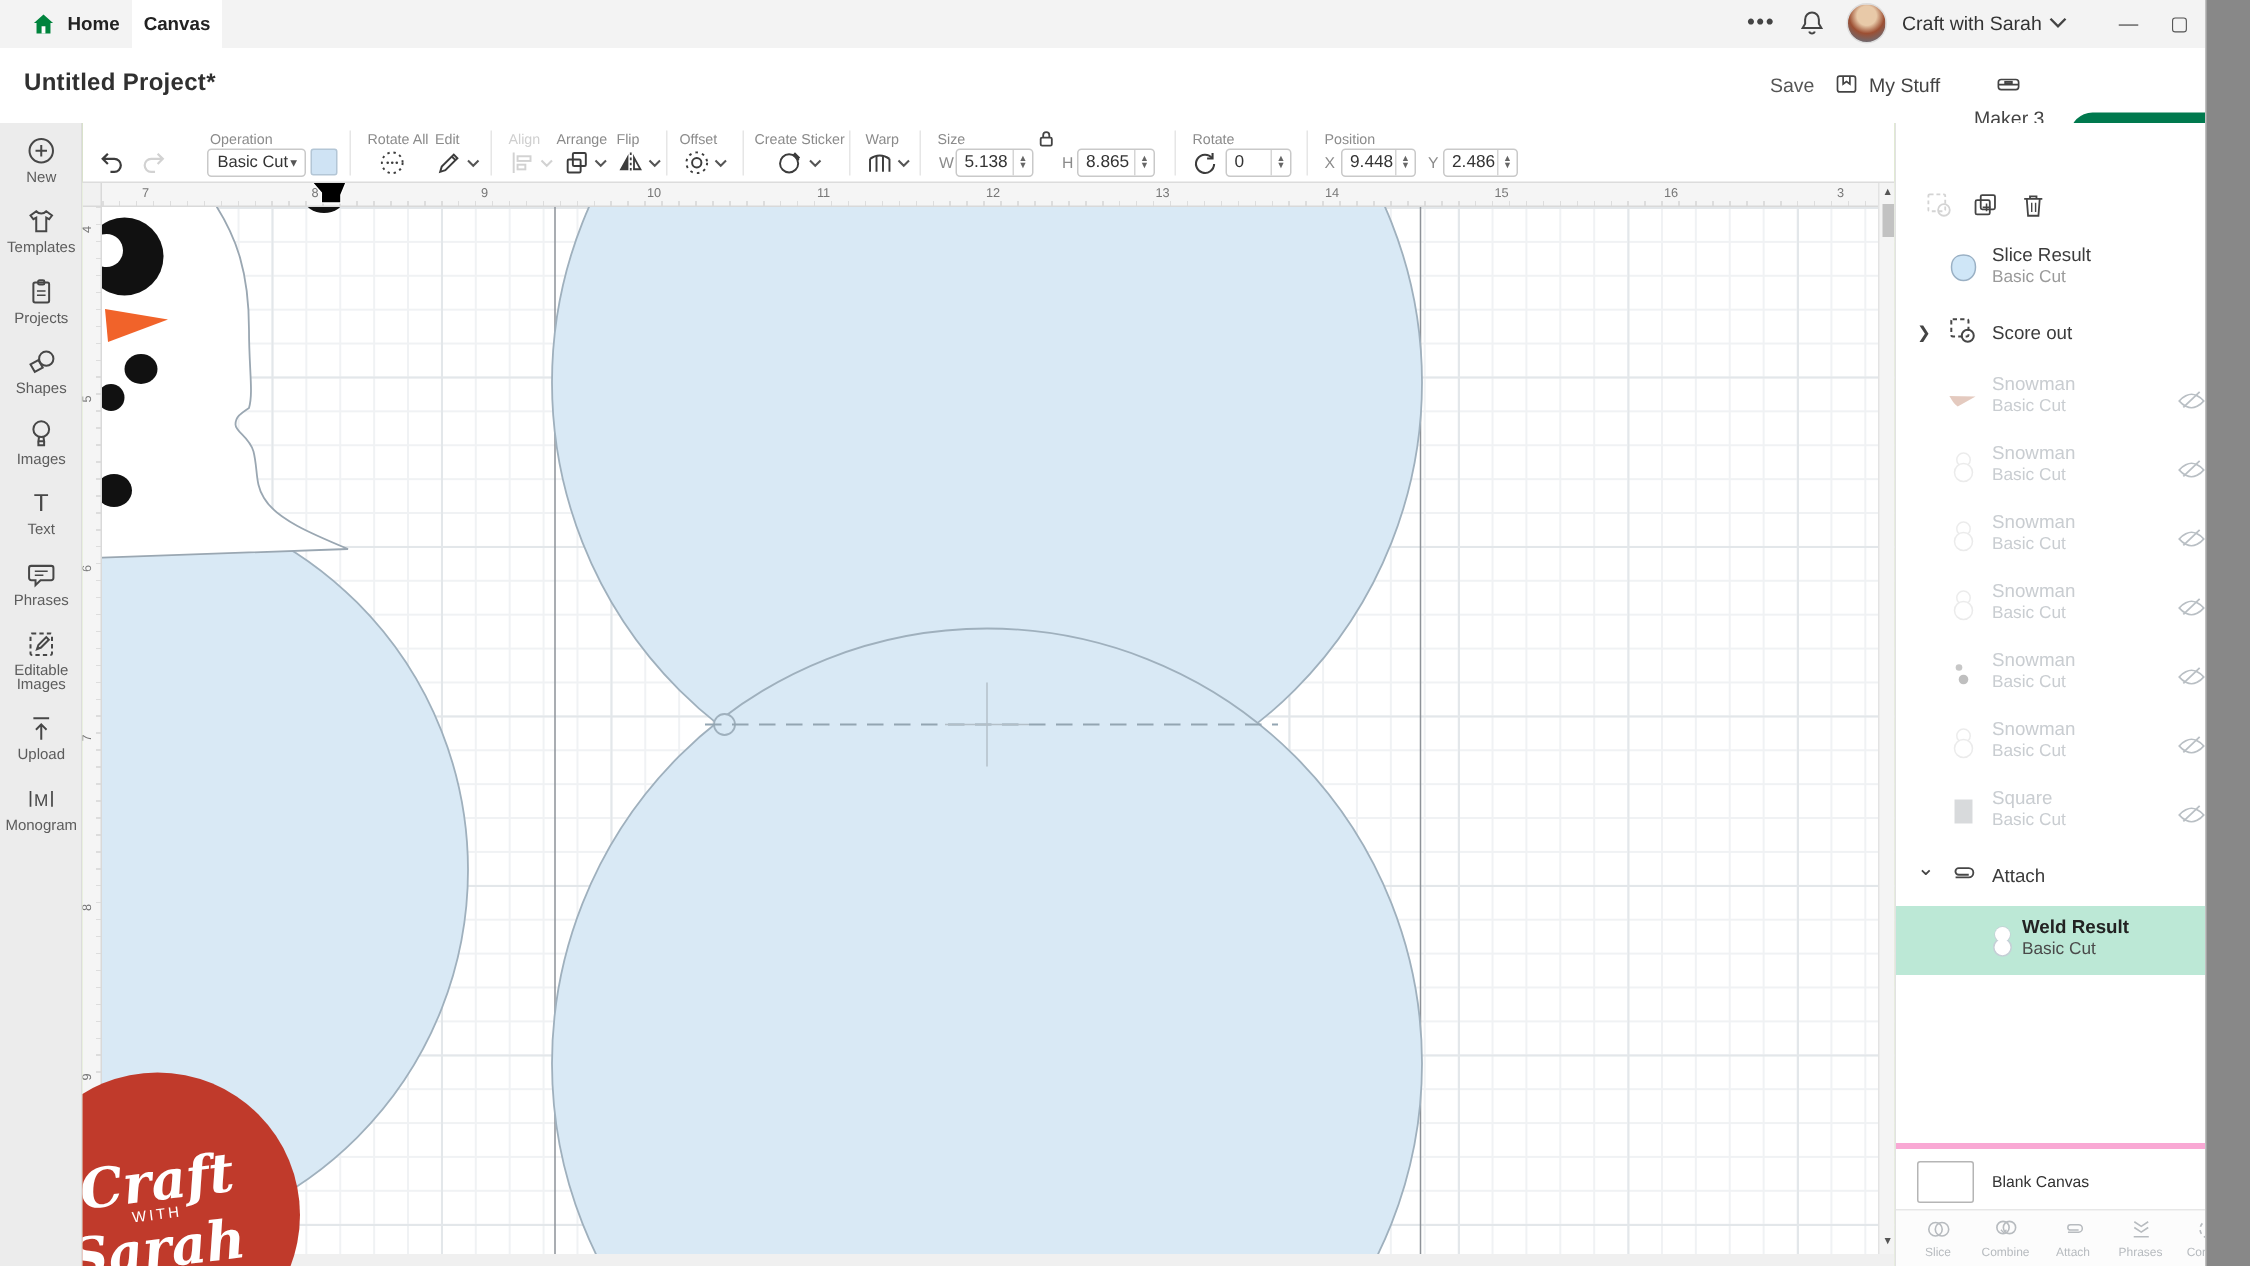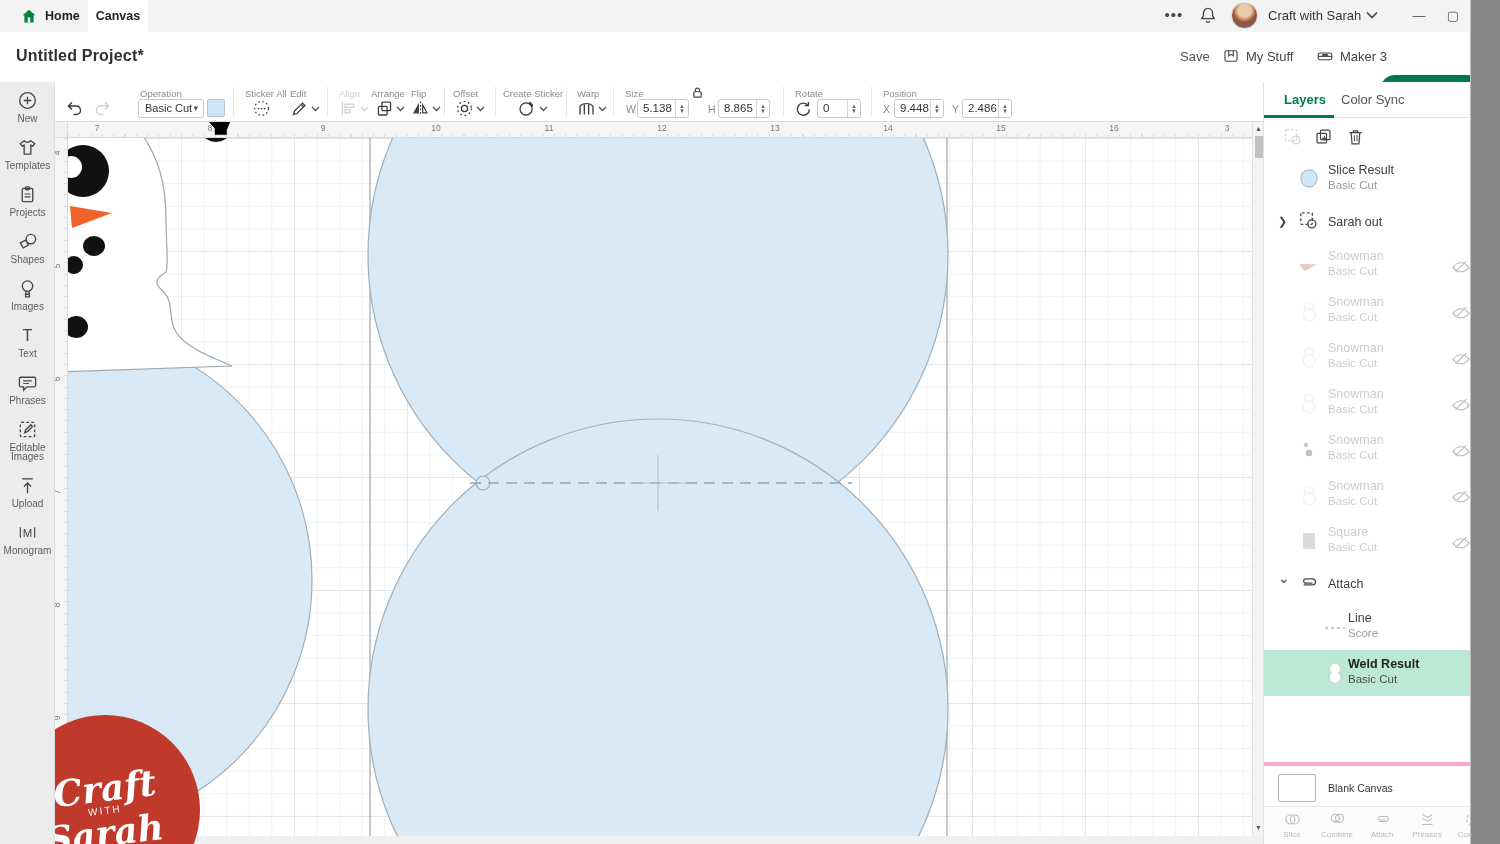--- a/index.html
+++ b/index.html
@@ -25,21 +25,21 @@
   #account{left:1268px;top:8px;font-size:13px;color:#333;}
   #account-chev{left:1366px;top:11px;width:12px;height:8px;}
   .winbtn{top:6px;width:22px;height:20px;color:#555;font-size:13px;text-align:center;line-height:20px;}
   #win-min{left:1408px} #win-max{left:1442px} #win-close{left:1476px;font-size:14px}
 
   
   #header{left:0;top:32px;width:1500px;height:50px;background:#fff;}
   #proj-title{left:16px;top:15px;font-size:16px;font-weight:700;color:#303030;letter-spacing:.2px;}
   #save-btn{left:1180px;top:17px;font-size:13px;color:#555;}
   #mystuff{left:1222px;top:15px;display:flex;align-items:center;gap:6px;color:#444;font-size:13px;}
-  #machine{left:1316px;top:15px;display:flex;align-items:center;gap:6px;color:#444;font-size:13px;}
+  #machine{left:1316px;top:15px;display:flex;align-items:center;gap:6px;color:#444;font-size:13px;flex-direction:column;}
   #make-btn{left:1380px;top:43px;width:104px;height:30px;background:var(--green);border-radius:16px;color:#fff;font-size:13.5px;font-weight:700;text-align:center;line-height:30px;cursor:pointer;}
 
   
   #toolbar{left:55px;top:82px;width:1208px;height:40px;background:#fff;border-bottom:1px solid #dcdcdc;}
   .tlbl{position:absolute;top:6px;font-size:9.5px;color:#8b8b8b;white-space:nowrap;}
   .ticon{position:absolute;top:17px;width:19px;height:19px;}
   .tdiv{position:absolute;top:5px;height:30px;width:1px;background:#e6e6e6;}
   .chev{position:absolute;width:9px;height:6px;}
   .inp{position:absolute;top:17px;height:19px;border:1px solid #c9c9c9;border-radius:3px;background:#fff;display:flex;}
   .inp .val{flex:1;font-size:11.5px;color:#333;line-height:17px;padding-left:5px;}
@@ -188,21 +188,21 @@
     </div>
     <div class="ticon" style="left:38px">
       <svg viewBox="0 0 22 22" fill="none" stroke="#d2d2d2" stroke-width="1.7">
           <path d="M14 4l4 4-4 4M18 8H9a5 5 0 0 0 0 10h3"></path>
         </svg>
     </div>
     <div class="tlbl" style="left:85px">Operation</div>
     <div id="op-dd" class="abs"><span>Basic Cut</span></div>
     <div id="op-swatch" class="abs"></div>
     <div class="tdiv" style="left:178px"></div>
-    <div class="tlbl" style="left:190px">Sticker All</div>
+    <div class="tlbl" style="left:190px">Rotate All</div>
     <div class="ticon" style="left:197px">
       <svg viewBox="0 0 22 22" fill="none" stroke="#3c3c3c" stroke-width="1.5">
           <circle cx="11" cy="11" r="8" stroke-dasharray="1.8 3"></circle>
           <circle cx="7.5" cy="11" r="1" fill="#3c3c3c" stroke="none"></circle>
           <circle cx="11" cy="11" r="1" fill="#3c3c3c" stroke="none"></circle>
           <circle cx="14.5" cy="11" r="1" fill="#3c3c3c" stroke="none"></circle>
         </svg>
     </div>
     <div class="tlbl" style="left:235px">Edit</div>
     <div class="ticon" style="left:235px">
@@ -528,25 +528,20 @@
     </div>
 
     <div id="cursor" class="abs">
       <svg viewBox="0 0 24 30">
           <path d="M9.6 1.6c-1.1 0-1.8.9-1.8 2v11.6l-1.9-1.8c-.9-.9-2.3-.9-3.1-.1-.7.8-.6 2 .2 2.8l5.2 5.9v5.4h10.4v-4.2l2.6-6.3c.7-1.7-.3-3.1-1.9-3.1h-.9c-.1-1-.9-1.7-1.9-1.7h-.9c-.2-.9-1-1.5-1.9-1.5h-.8V3.6c0-1.2-.7-2-1.9-2Z" fill="#000" stroke="#fff" stroke-width=".7"></path>
         </svg>
     </div>
   </div>
 
   <div id="panel" class="abs">
-    <div id="ptabs" class="abs">
-      <div id="tab-layers" class="abs">Layers</div>
-      <div id="tab-colorsync" class="abs">Color Sync</div>
-      <div id="tab-underline" class="abs"></div>
-    </div>
     <div id="pactions" class="abs">
       <div class="pact" style="left:19px">
         <svg viewBox="0 0 22 22" fill="none" stroke="#d4d4d4" stroke-width="1.4">
             <rect x="3" y="3" width="13" height="13" rx="1" stroke-dasharray="3 2.2"></rect>
             <circle cx="15" cy="15" r="4.5"></circle>
           </svg>
       </div>
       <div class="pact" style="left:50px">
         <svg viewBox="0 0 22 22" fill="none" stroke="#444" stroke-width="1.4">
             <rect x="7.5" y="3.5" width="11" height="11" rx="1.2"></rect>
@@ -573,21 +568,21 @@
           <span class="tp">Basic Cut</span>
         </div>
         <div class="grow">
           <span class="gchev">❯</span>
           <span class="gic">
             <svg viewBox="0 0 22 22" fill="none" stroke="#474747" stroke-width="1.4">
               <rect x="3" y="3" width="12" height="12" rx="1" stroke-dasharray="3 2.2"></rect>
               <circle cx="14.5" cy="14.5" r="4.2"></circle>
             </svg>
           </span>
-          <span class="gnm">Sarah out</span>
+          <span class="gnm">Score out</span>
         </div>
         <div class="lrow hid">
           <span class="thumb" style="opacity: 0.55;">
             <svg viewBox="0 0 24 24">
               <path d="M3 9 20 13 7 17c-2-2-3-5-4-8Z" fill="#cfa08c" transform="rotate(-12 12 12)"></path>
             </svg>
           </span>
           <span class="nm">Snowman</span>
           <span class="tp">Basic Cut</span>
           <span class="eye">
@@ -693,29 +688,20 @@
           </span>
         </div>
         <div class="grow">
           <span class="gchev" style="font-size: 14px; top: 6px;">⌄</span>
           <span class="gic">
             <svg viewBox="0 0 22 22" fill="none" stroke="#474747" stroke-width="1.3">
               <path d="M6 13.5h9.2a3.2 3.2 0 0 0 0-6.4H8.2a2.3 2.3 0 0 0 0 4.6h7"></path>
             </svg>
           </span>
           <span class="gnm">Attach</span>
-        </div>
-        <div class="lrow ind">
-          <span class="thumb" style="opacity: 1;">
-            <svg viewBox="0 0 24 24">
-              <path d="M2 13h20" stroke="#c4c4c4" stroke-width="2" stroke-dasharray="3 3"></path>
-            </svg>
-          </span>
-          <span class="nm">Line</span>
-          <span class="tp">Score</span>
         </div>
         <div class="lrow sel ind">
           <span class="thumb" style="opacity: 1;">
             <svg viewBox="0 0 24 24" fill="#fff" stroke="#c5cfd6">
               <circle cx="12" cy="8" r="5"></circle>
               <circle cx="12" cy="16.5" r="5.8"></circle>
               <circle cx="12" cy="8" r="5" stroke="none"></circle>
             </svg>
           </span>
           <span class="nm" style="font-weight: 700; color: rgb(34, 34, 34);">Weld Result</span>

